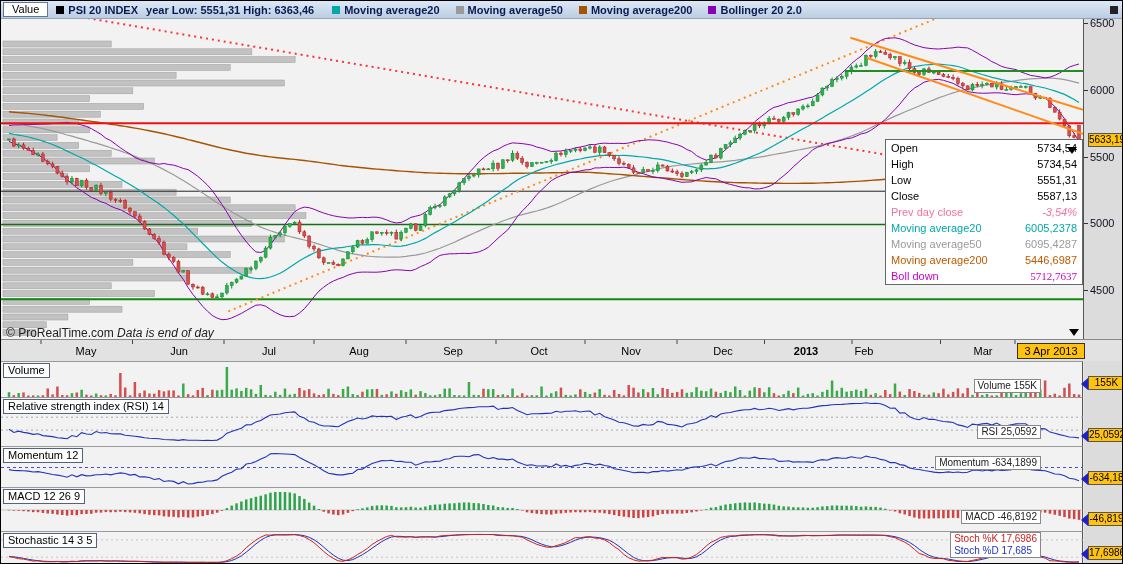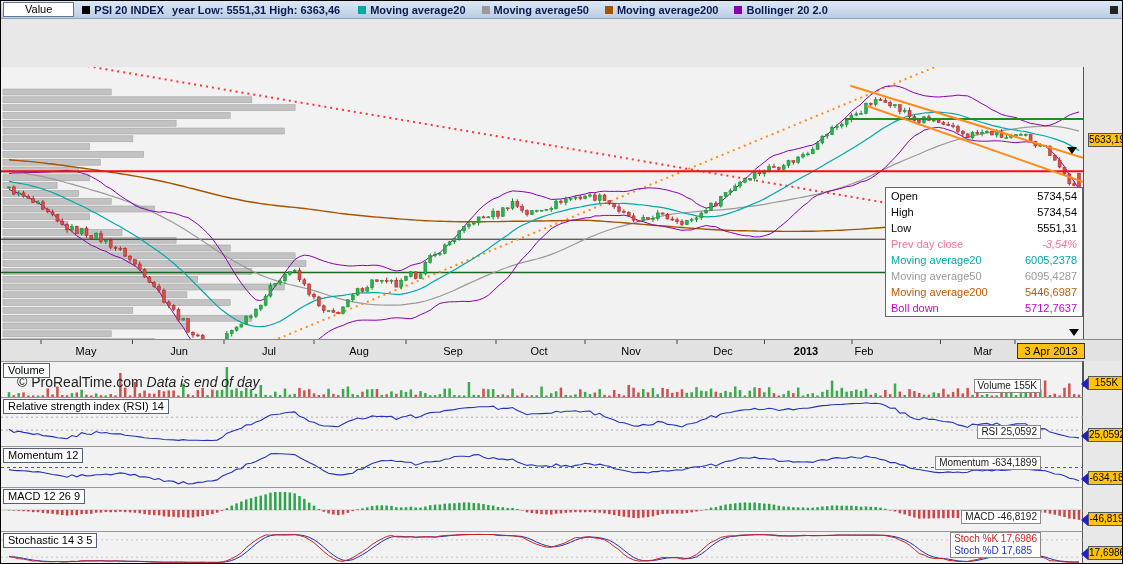--- a/index.html
+++ b/index.html
@@ -4,37 +4,37 @@
 <style>
   html,body{margin:0;padding:0;background:#999;}
   #app{position:relative;width:1123px;height:564px;background:#E8E8E8;
        font-family:"Liberation Sans",sans-serif;overflow:hidden;border:1px solid #000;box-sizing:border-box;}
 
   
   #header{position:absolute;left:0;top:0;width:1123px;height:18px;
           background:linear-gradient(#dde8f6,#bccde2);border-bottom:1px solid #8fa3bc;
           display:flex;align-items:center;gap:8px;padding-left:2px;box-sizing:border-box;
           font-size:11px;color:#0a1a50;font-weight:bold;z-index:10;}
-  #valueBox{background:#fff;border:1px solid #66788e;padding:0 21px;height:13px;line-height:13px;font-weight:normal;color:#000;text-align:center;}
+  #valueBox{background:#fff;border:1px solid #66788e;padding:0 8px;height:13px;line-height:13px;font-weight:normal;color:#000;text-align:center;}
   .sq{width:8px;height:8px;display:inline-block;margin-right:4px;}
   #legend{display:flex;gap:16px;margin-left:10px;}
   .leg{display:flex;align-items:center;}
   #cornerIcon{margin-left:auto;margin-right:6px;width:8px;height:8px;background:#222;}
 
   
   #mainPanel{position:absolute;left:0;top:18px;width:1082px;height:320px;background:#F2F2F2;
-             border-right:1px solid #555;box-sizing:content-box;margin-top:48px;}
+             border-right:1px solid #555;box-sizing:content-box;}
   #rightCol{position:absolute;left:1083px;top:18px;width:40px;height:546px;background:#DCDCDC;}
   .axlabel{position:absolute;left:6px;font-size:11px;color:#101020;}
   .axtick{position:absolute;left:0;width:4px;height:1px;background:#333;}
 
   #infoBox{position:absolute;left:884px;top:120px;width:196px;background:#fff;border:1px solid #666;z-index:5;}
   .irow{display:flex;justify-content:space-between;padding:0 5px;font-size:11px;height:16px;line-height:16px;}
 
-  #copyright{position:absolute;left:16px;top:307px;font-size:14px;color:#222;z-index:4;}
+  #copyright{position:absolute;left:5px;top:307px;font-size:12px;color:#222;z-index:4;}
 
   
   #xaxis{position:absolute;left:0;top:338px;width:1123px;height:22px;background:#E2E2E2;
          border-top:1px solid #888;font-size:11px;color:#000;box-sizing:border-box;z-index:2;}
   .month{position:absolute;top:5px;transform:translateX(-50%);}
   #dateBox{position:absolute;left:1016px;top:3px;width:66px;height:14px;background:#FFC20E;
            border:1px solid #333;text-align:center;font-size:11px;line-height:14px;box-sizing:content-box;}
 
   
   .panel{position:absolute;left:0;width:1123px;}
@@ -592,46 +592,62 @@
         </div>
         <div class="irow">
           <span style="color: rgb(0, 0, 0); text-align: right;">High</span>
           <span style="color: rgb(0, 0, 0);">5734,54</span>
         </div>
         <div class="irow">
           <span style="color: rgb(0, 0, 0);">Low</span>
           <span style="color: rgb(0, 0, 0);">5551,31</span>
         </div>
         <div class="irow">
+          <span style="color: rgb(0, 0, 0);">Close</span>
+          <span style="color: rgb(0, 0, 0);">5587,13</span>
+        </div>
+        <div class="irow">
           <span style="color: rgb(245, 113, 156);">Prev day close</span>
           <span style="color: rgb(245, 113, 156); font-style: italic;">-3,54%</span>
         </div>
         <div class="irow">
           <span style="color: rgb(0, 168, 168);">Moving average20</span>
           <span style="color: rgb(0, 168, 168);">6005,2378</span>
         </div>
         <div class="irow">
           <span style="color: rgb(154, 154, 154);">Moving average50</span>
           <span style="color: rgb(154, 154, 154);">6095,4287</span>
         </div>
         <div class="irow">
           <span style="color: rgb(192, 90, 0);">Moving average200</span>
           <span style="color: rgb(192, 90, 0);">5446,6987</span>
         </div>
         <div class="irow">
           <span style="color: rgb(204, 0, 204);">Boll down</span>
-          <span style="color: rgb(204, 0, 204);">5712,7637</span>
+          <span style="color: rgb(204, 0, 204); font-family: Liberation Serif, serif;">5712,7637</span>
         </div>
       </div>
     <div id="copyright">
       <span>© ProRealTime.com</span>
       <i>Data is end of day</i>
     </div>
   </div>
 
+  <div id="rightCol">
+      <div class="axlabel" style="top: -2px;">6500</div>
+      <div class="axtick" style="top: 4px;"></div>
+      <div class="axlabel" style="top: 64.75px;">6000</div>
+      <div class="axtick" style="top: 70.75px;"></div>
+      <div class="axlabel" style="top: 131.5px;">5500</div>
+      <div class="axtick" style="top: 137.5px;"></div>
+      <div class="axlabel" style="top: 198.25px;">5000</div>
+      <div class="axtick" style="top: 204.25px;"></div>
+      <div class="axlabel" style="top: 265px;">4500</div>
+      <div class="axtick" style="top: 271px;"></div>
+    </div>
   <div class="yval" id="lastPriceLabel" style="top: 131.719px;">5633,19</div>
   <div class="down-arrow" id="arrowPrice" style="left:1066px;top:146px"></div>
   <div class="down-arrow" id="arrowBottom" style="left:1068px;top:328px"></div>
 
   <div id="xaxis">
     <svg id="xticks" width="1082" height="21">
         <line x1="40" y1="0" x2="40" y2="4" stroke="#444" stroke-width="1"></line>
         <line x1="131.5" y1="0" x2="131.5" y2="4" stroke="#444" stroke-width="1"></line>
         <line x1="223" y1="0" x2="223" y2="4" stroke="#444" stroke-width="1"></line>
         <line x1="313" y1="0" x2="313" y2="4" stroke="#444" stroke-width="1"></line>

